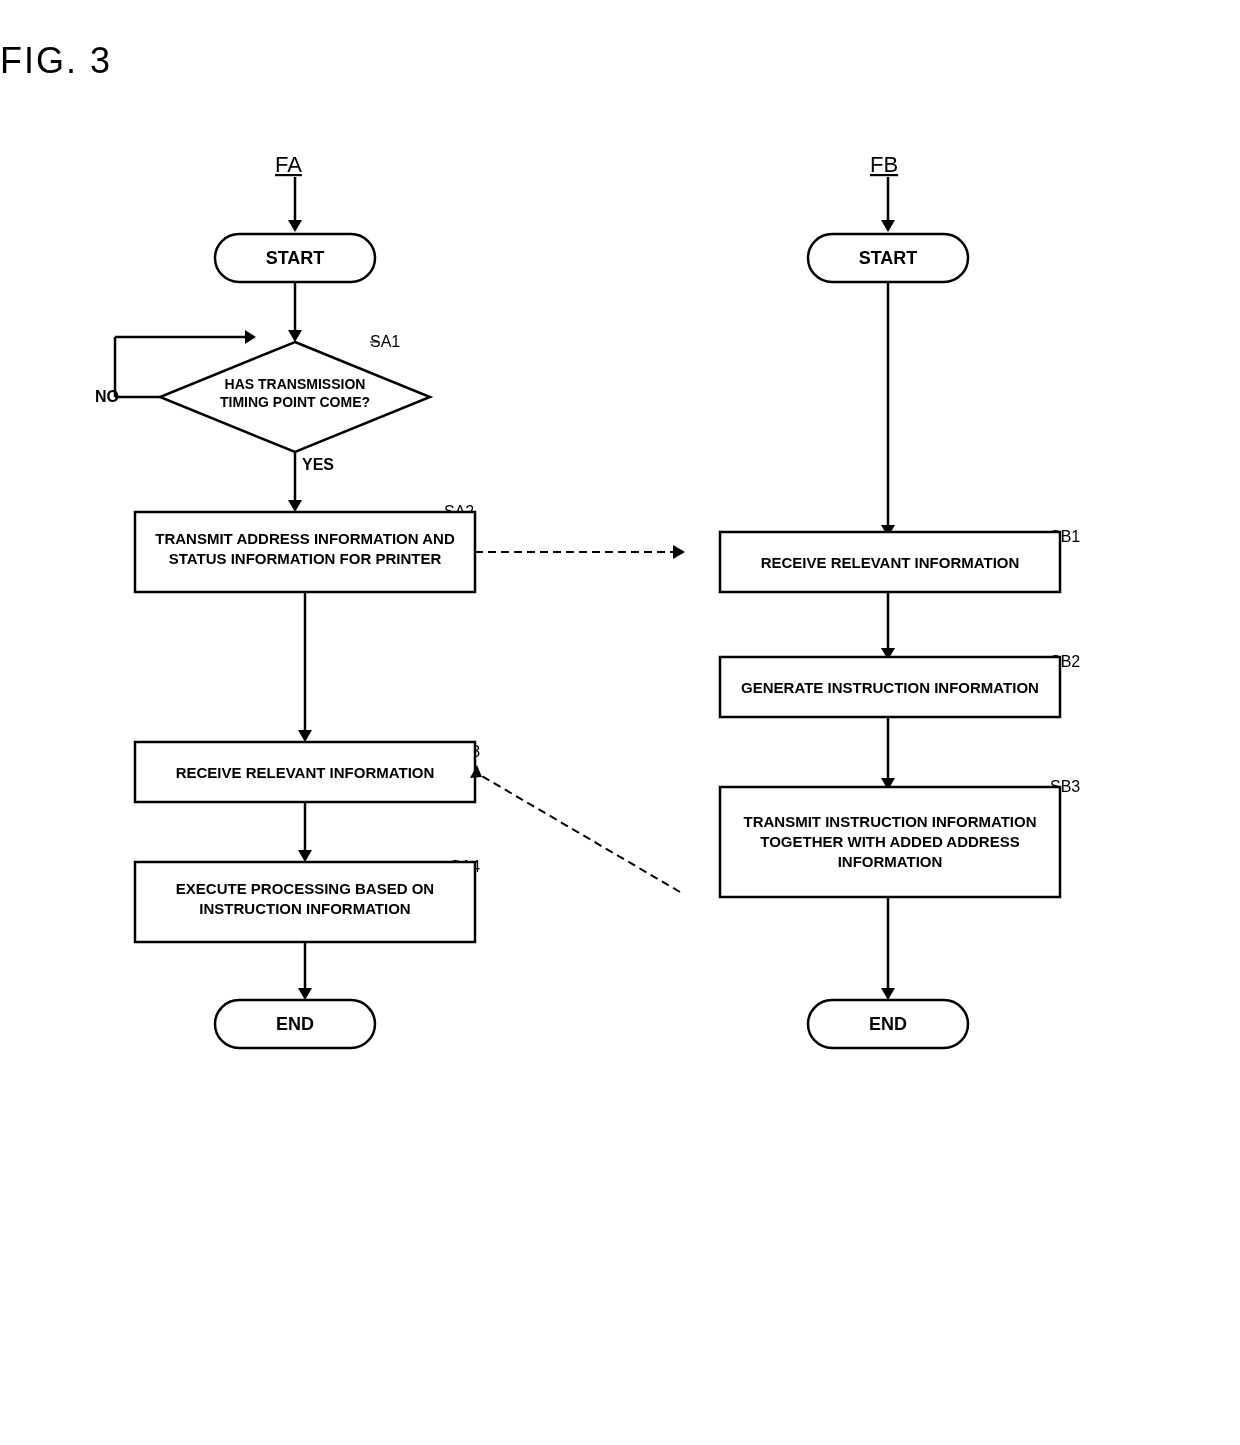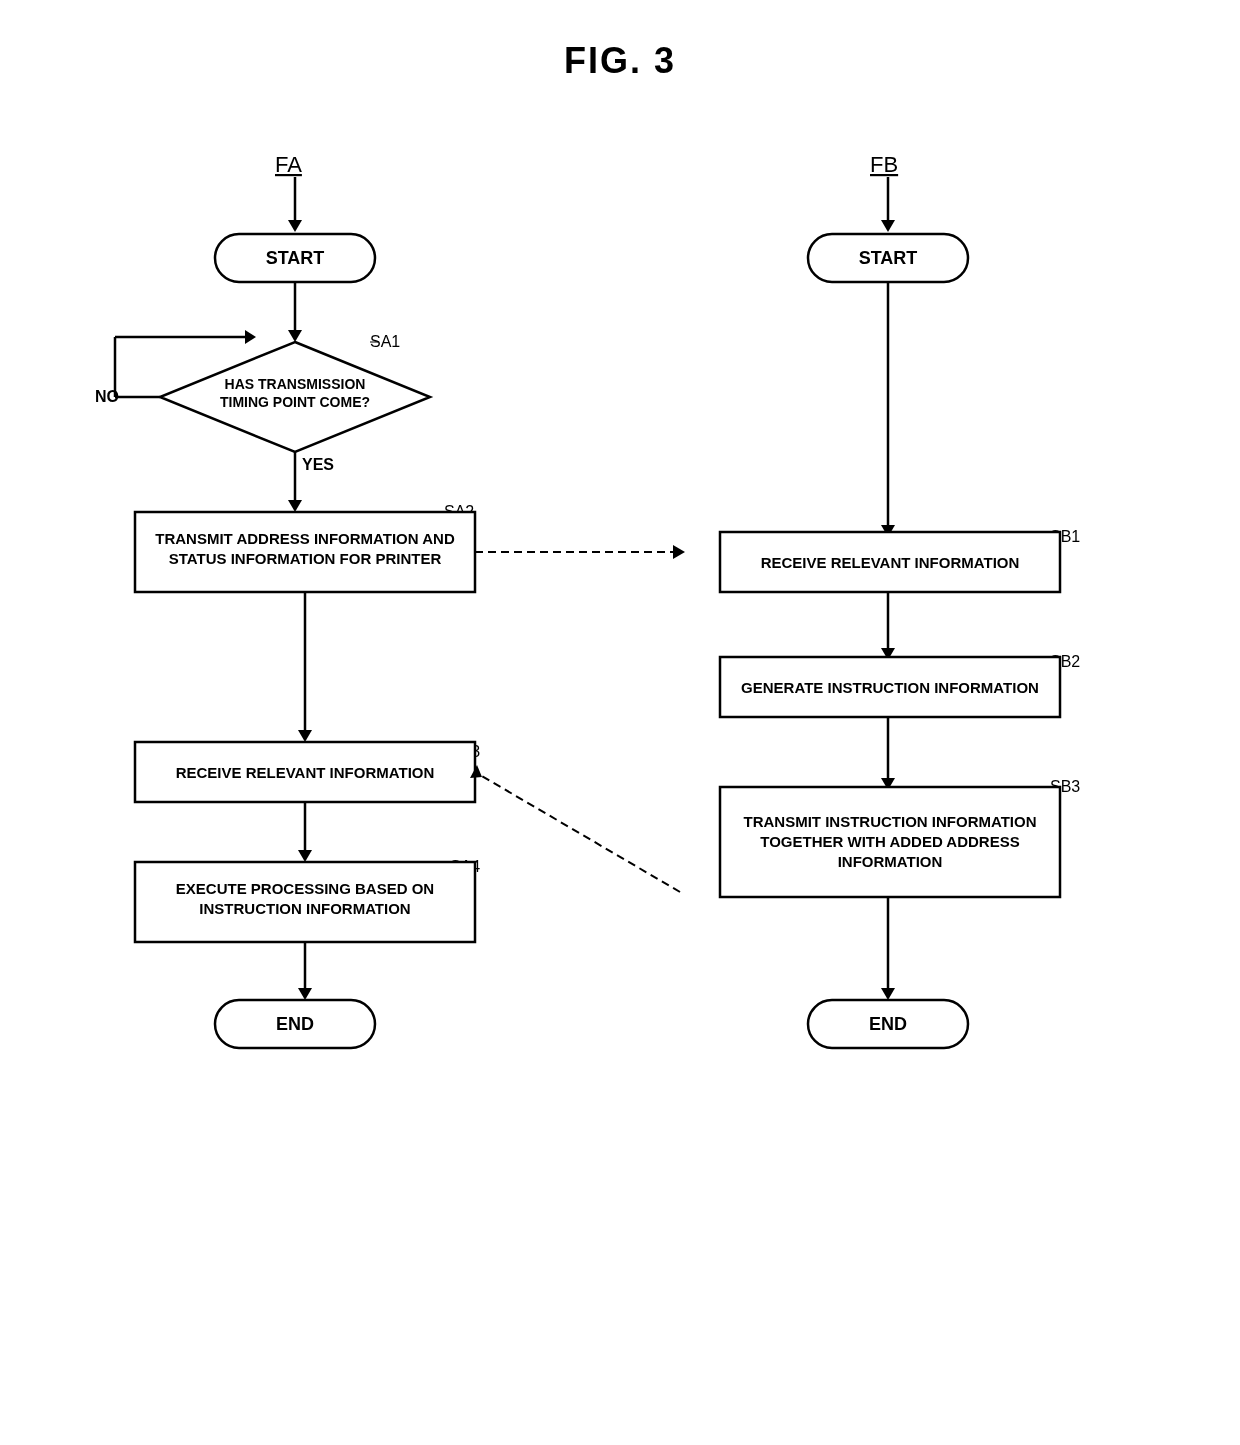--- a/index.html
+++ b/index.html
@@ -6,23 +6,23 @@
     body {
       background: #fff;
       font-family: Arial, sans-serif;
       width: 1240px;
       min-height: 1445px;
       position: relative;
       overflow: hidden;
     }
 
     .page-title {
-      text-align: center;
+      text-align: left;
       font-size: 36px;
-      font-weight: bold;
+      font-weight: normal;
       padding-top: 40px;
       margin-bottom: 60px;
       letter-spacing: 2px;
     }
 
     .diagram-svg-overlay {
       position: absolute;
       top: 0;
       left: 0;
       pointer-events: none;

